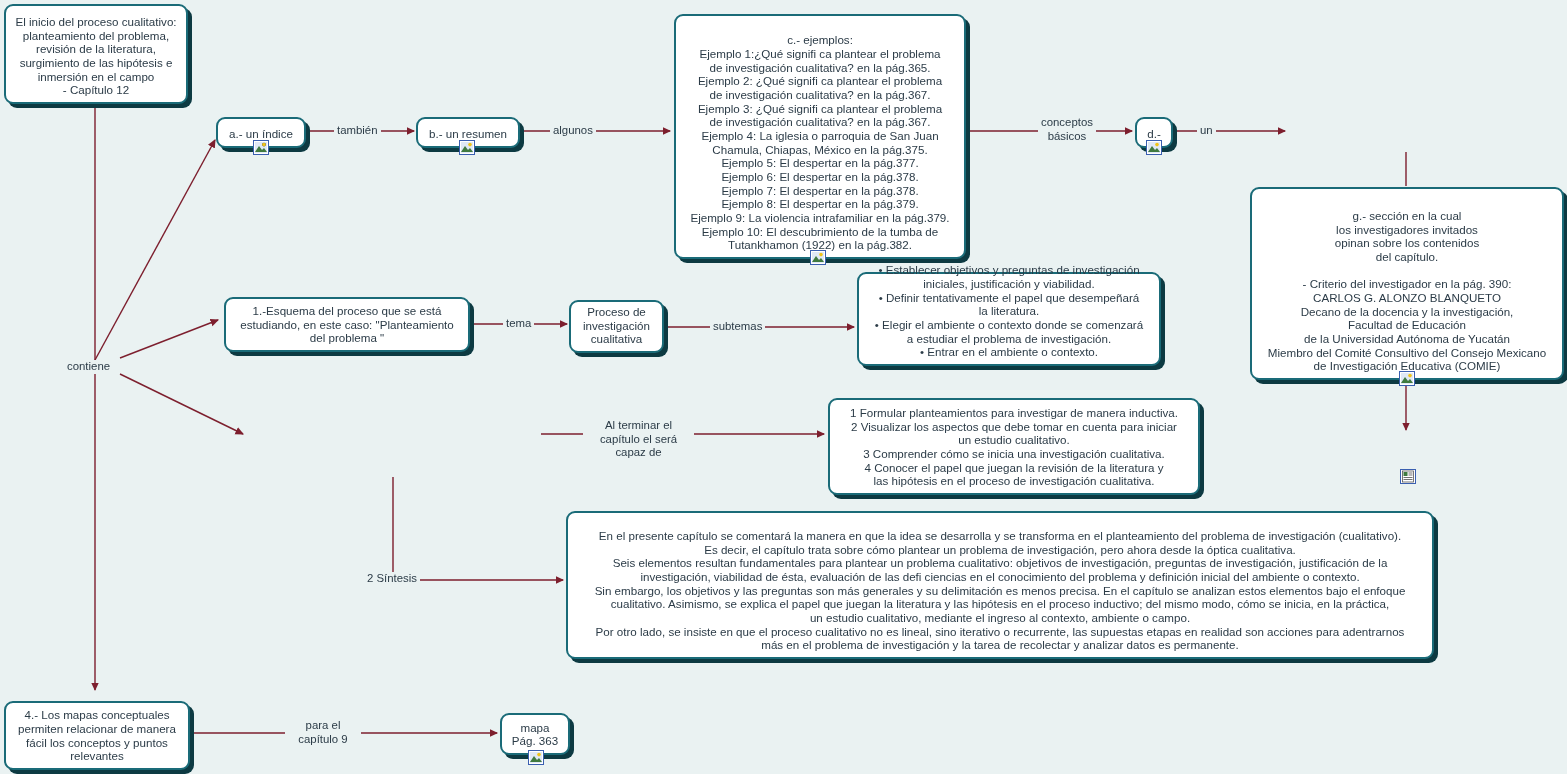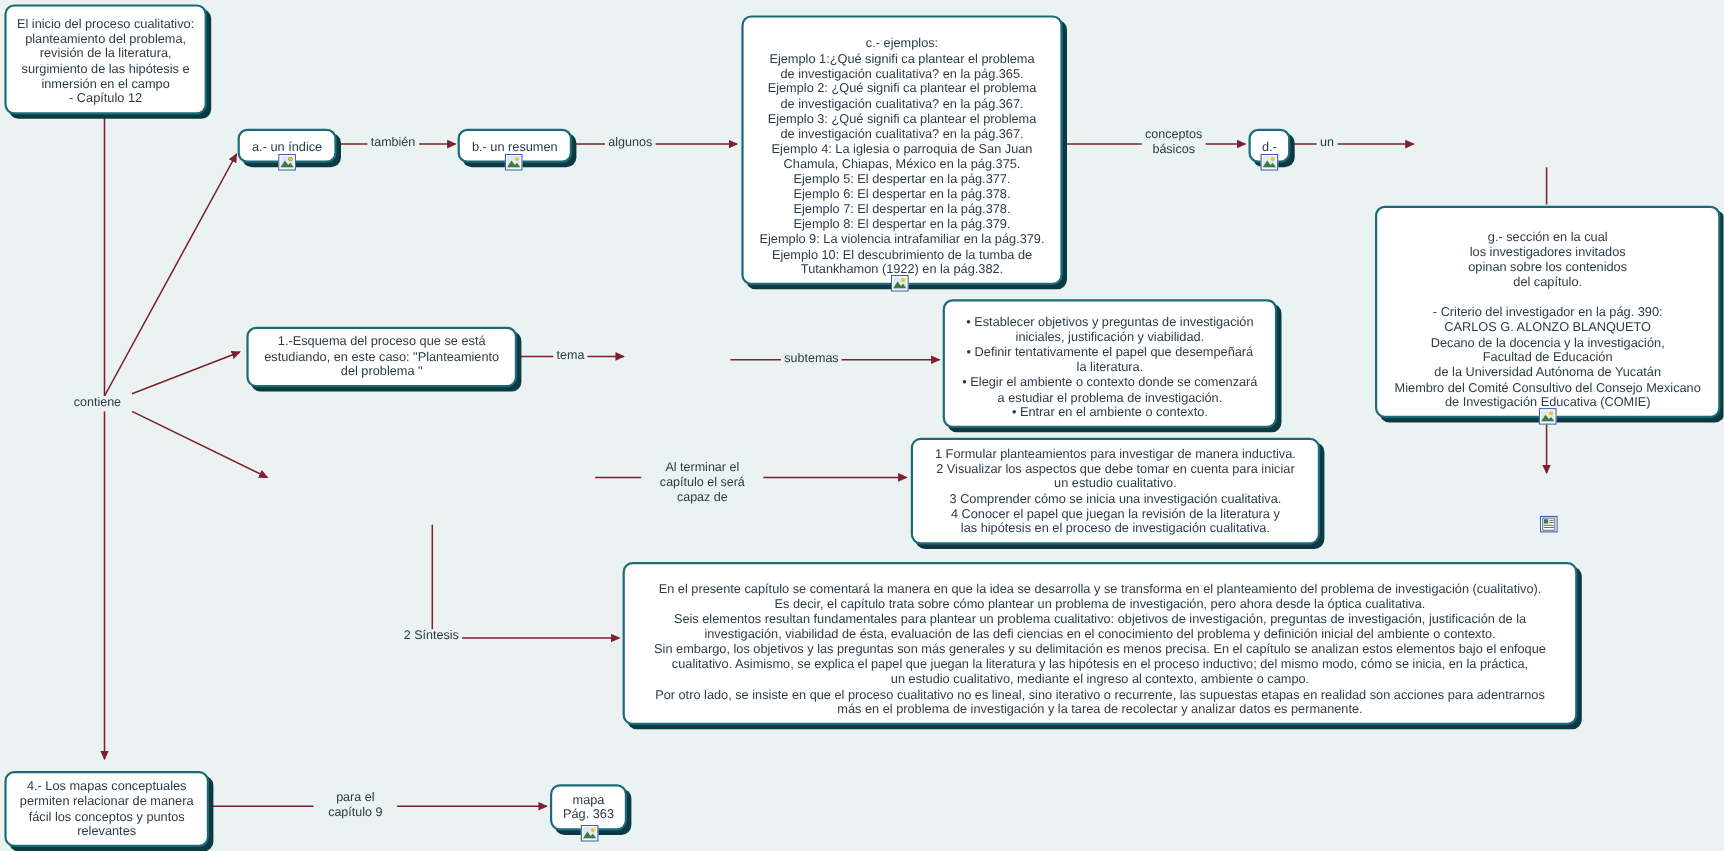--- a/index.html
+++ b/index.html
@@ -218,22 +218,27 @@
         <line x1="2.5" y1="9.5" x2="11.5" y2="9.5" stroke="#333" stroke-width="0.7"></line>
       </svg>
   </span>
 
   <div class="node fs115" style="left:224px; top:297px; width:246px; height:55px;">
     <span class="txt">1.-Esquema del proceso que se está
 estudiando, en este caso: "Planteamiento
 del problema "</span>
   </div>
 
-
-  <div class="node fs115" style="left:857px; top:272px; width:304px; height:117px;">
+  <div class="node fs115" style="left:569px; top:300px; width:95px; height:53px;">
+    <span class="txt">Proceso de
+investigación
+cualitativa</span>
+  </div>
+
+  <div class="node fs115" style="left:857px; top:272px; width:304px; height:94px;">
     <span class="txt">• Establecer objetivos y preguntas de investigación
 iniciales, justificación y viabilidad.
 • Definir tentativamente el papel que desempeñará
 la literatura.
 • Elegir el ambiente o contexto donde se comenzará
 a estudiar el problema de investigación.
 • Entrar en el ambiente o contexto.</span>
   </div>
 
 

